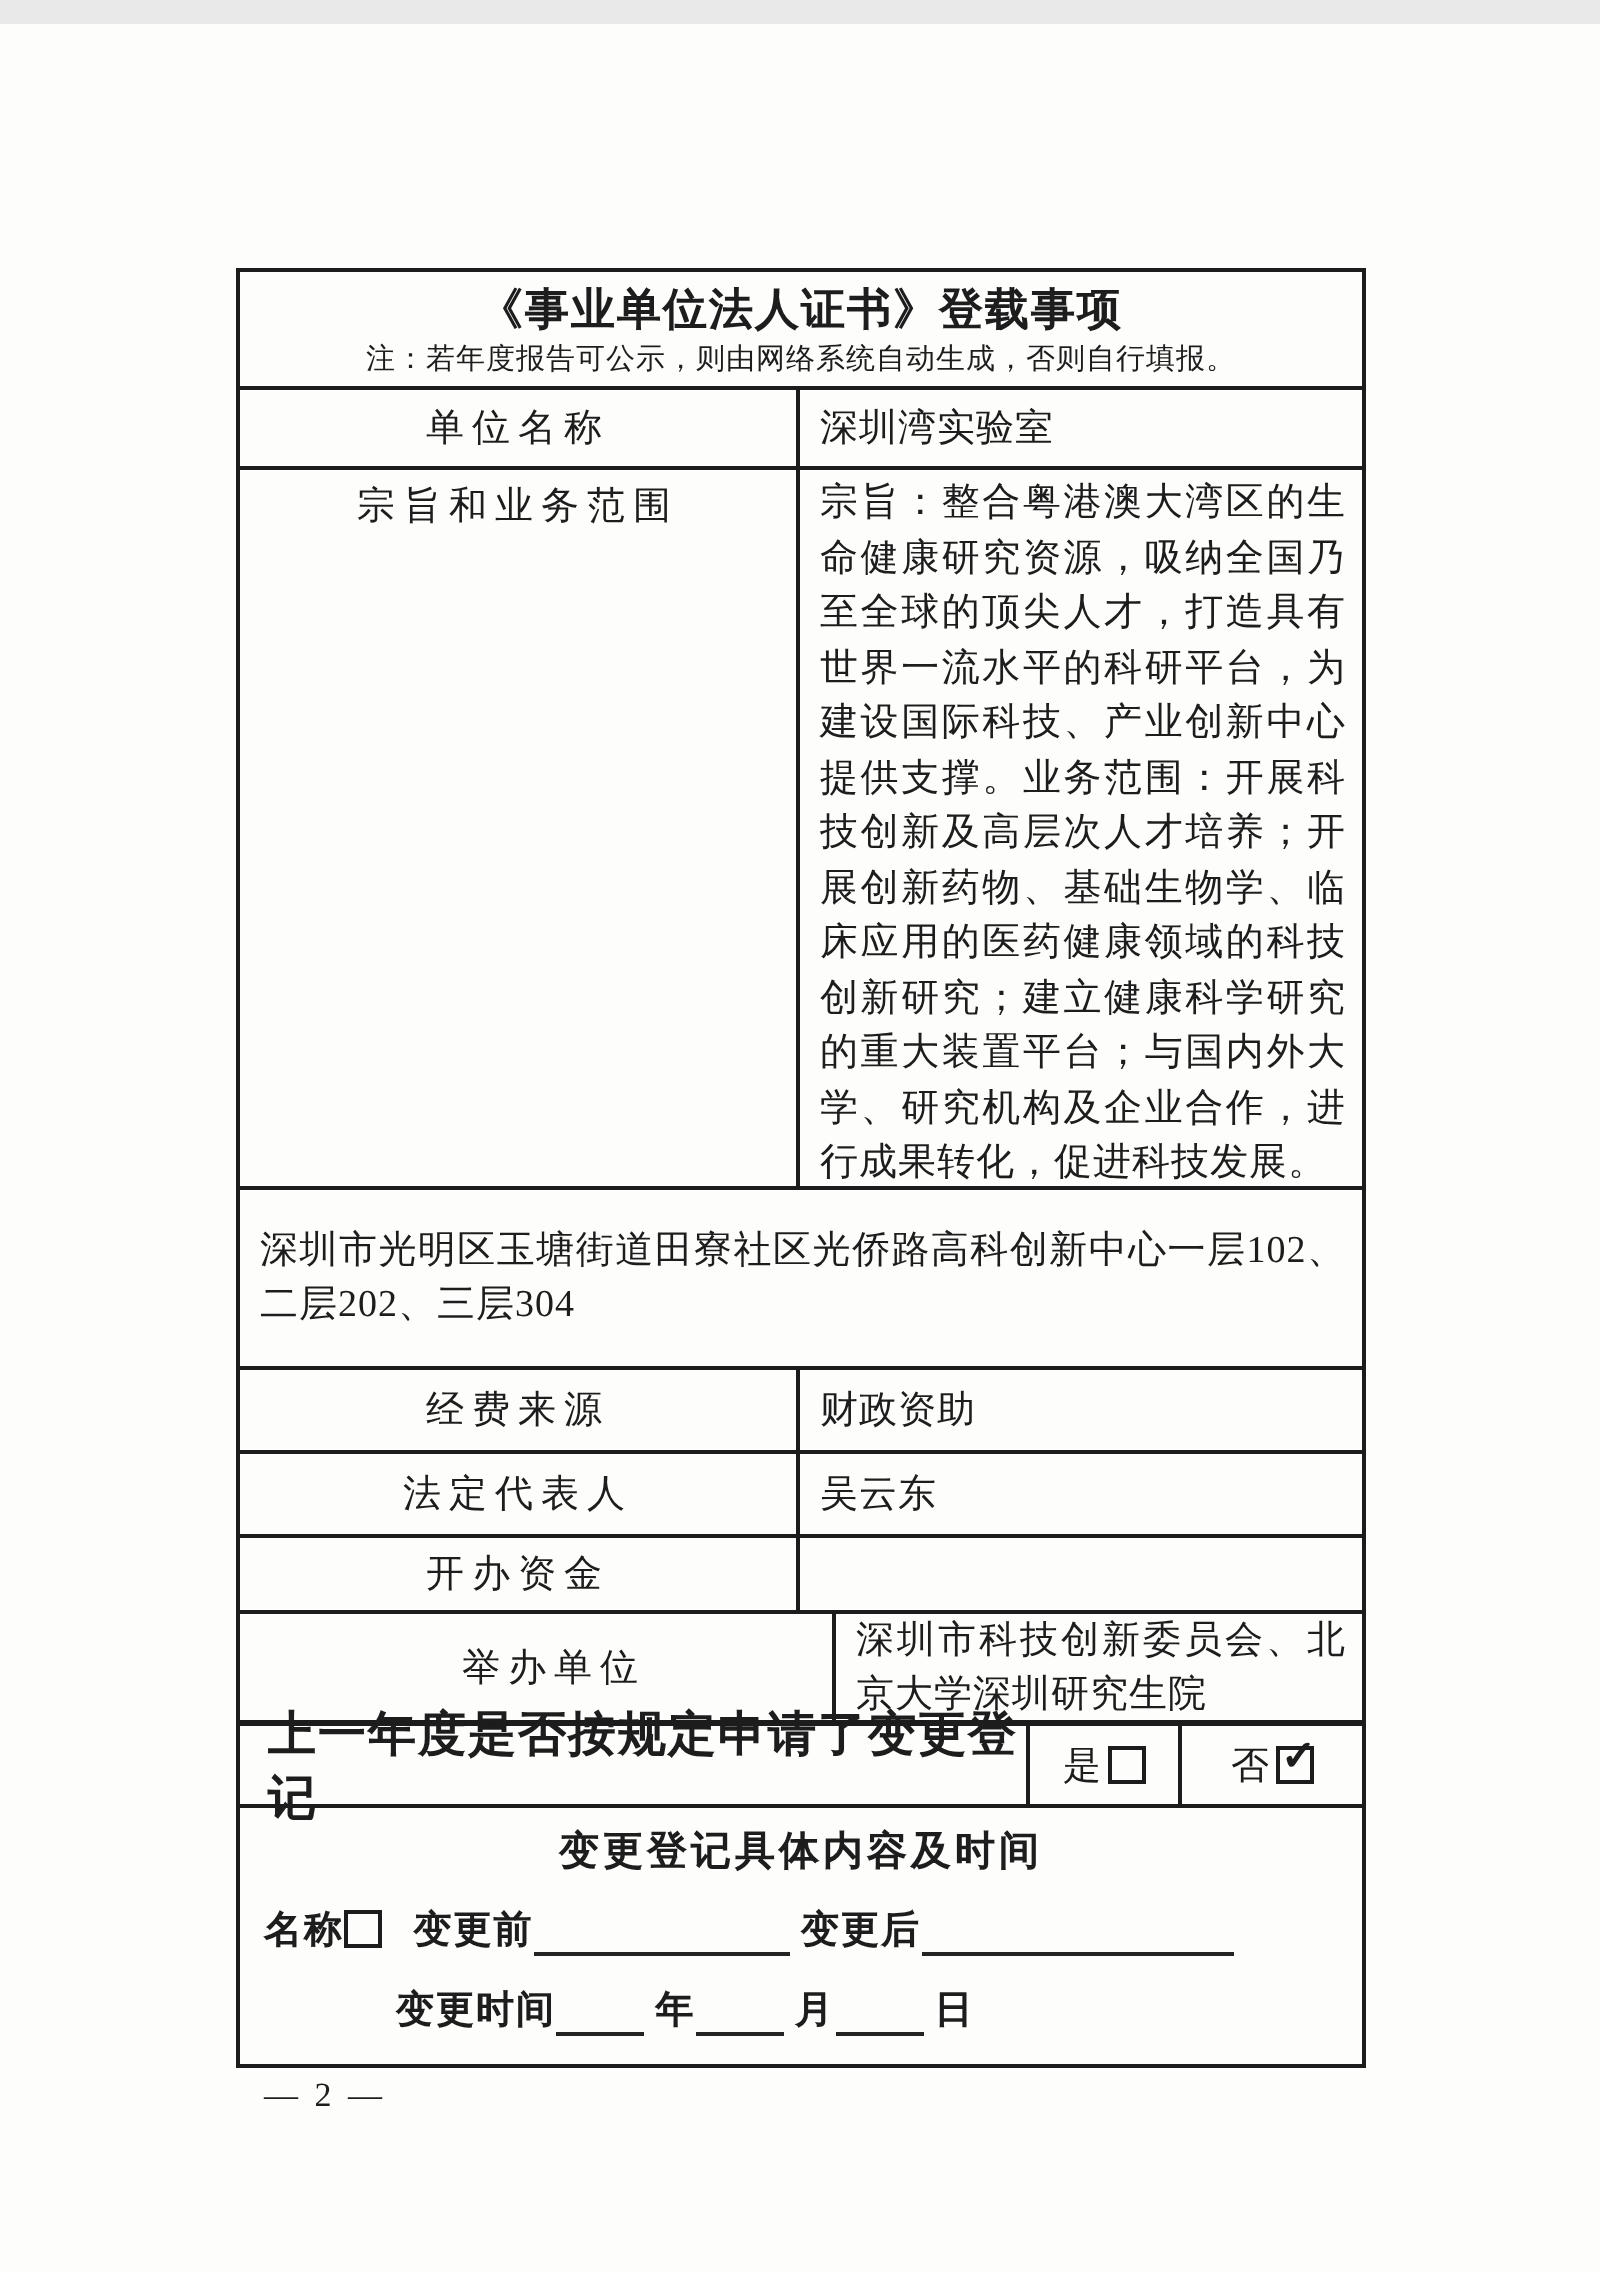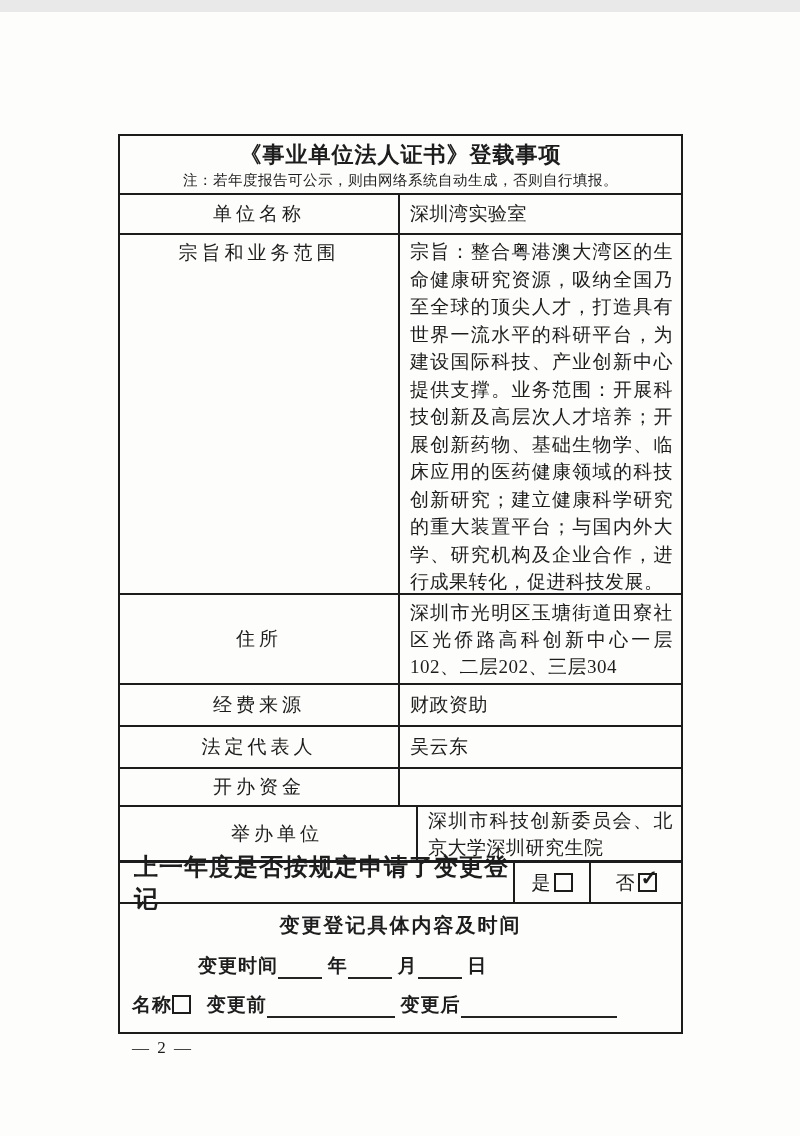--- a/index.html
+++ b/index.html
@@ -194,21 +194,20 @@
       <div class="cell-label">单位名称</div>
       <div class="cell-value">深圳湾实验室</div>
     </div>
 
     <div class="trow row-purpose">
       <div class="cell-label top-align">宗旨和业务范围</div>
       <div class="cell-value long">宗旨：整合粤港澳大湾区的生命健康研究资源，吸纳全国乃至全球的顶尖人才，打造具有世界一流水平的科研平台，为建设国际科技、产业创新中心提供支撑。业务范围：开展科技创新及高层次人才培养；开展创新药物、基础生物学、临床应用的医药健康领域的科技创新研究；建立健康科学研究的重大装置平台；与国内外大学、研究机构及企业合作，进行成果转化，促进科技发展。</div>
     </div>
 
     <div class="trow row-address">
-      <div class="cell-label">住所</div>
       <div class="cell-value multiline">深圳市光明区玉塘街道田寮社区光侨路高科创新中心一层102、二层202、三层304</div>
     </div>
 
     <div class="trow row-funding">
       <div class="cell-label">经费来源</div>
       <div class="cell-value">财政资助</div>
     </div>
 
     <div class="trow row-legal">
       <div class="cell-label">法定代表人</div>
@@ -233,30 +232,30 @@
       <div class="q-cell last">
         <span>否</span>
           <span class="checkbox">
             <span class="tick">✓</span>
           </span>
       </div>
     </div>
 
     <div class="change-section">
       <div class="cs-header">变更登记具体内容及时间</div>
+      <div class="cs-line">
+        <span>名称</span><span class="checkbox"></span><span class="cs-gap"></span>
+        <span>变更前</span><span class="blank w-before"></span>
+        <span>变更后</span><span class="blank w-after"></span>
+      </div>
       <div class="cs-line indent">
         <span>变更时间</span><span class="blank w-small"></span>
         <span>年</span><span class="blank w-small"></span>
         <span>月</span><span class="blank w-small"></span>
         <span>日</span>
       </div>
-      <div class="cs-line">
-        <span>名称</span><span class="checkbox"></span><span class="cs-gap"></span>
-        <span>变更前</span><span class="blank w-before"></span>
-        <span>变更后</span><span class="blank w-after"></span>
-      </div>
     </div>
 
   </div>
 
   <div class="page-footer">— 2 —</div>
 
 </div>
 
 </body></html>

